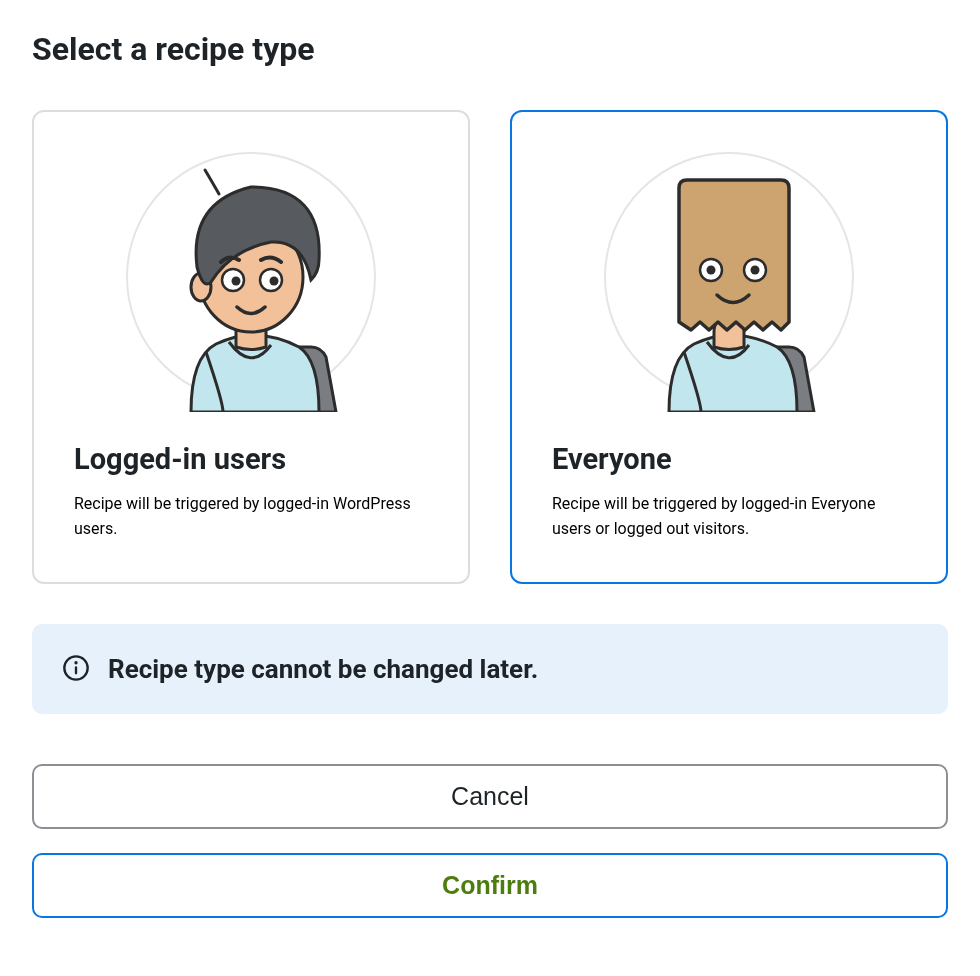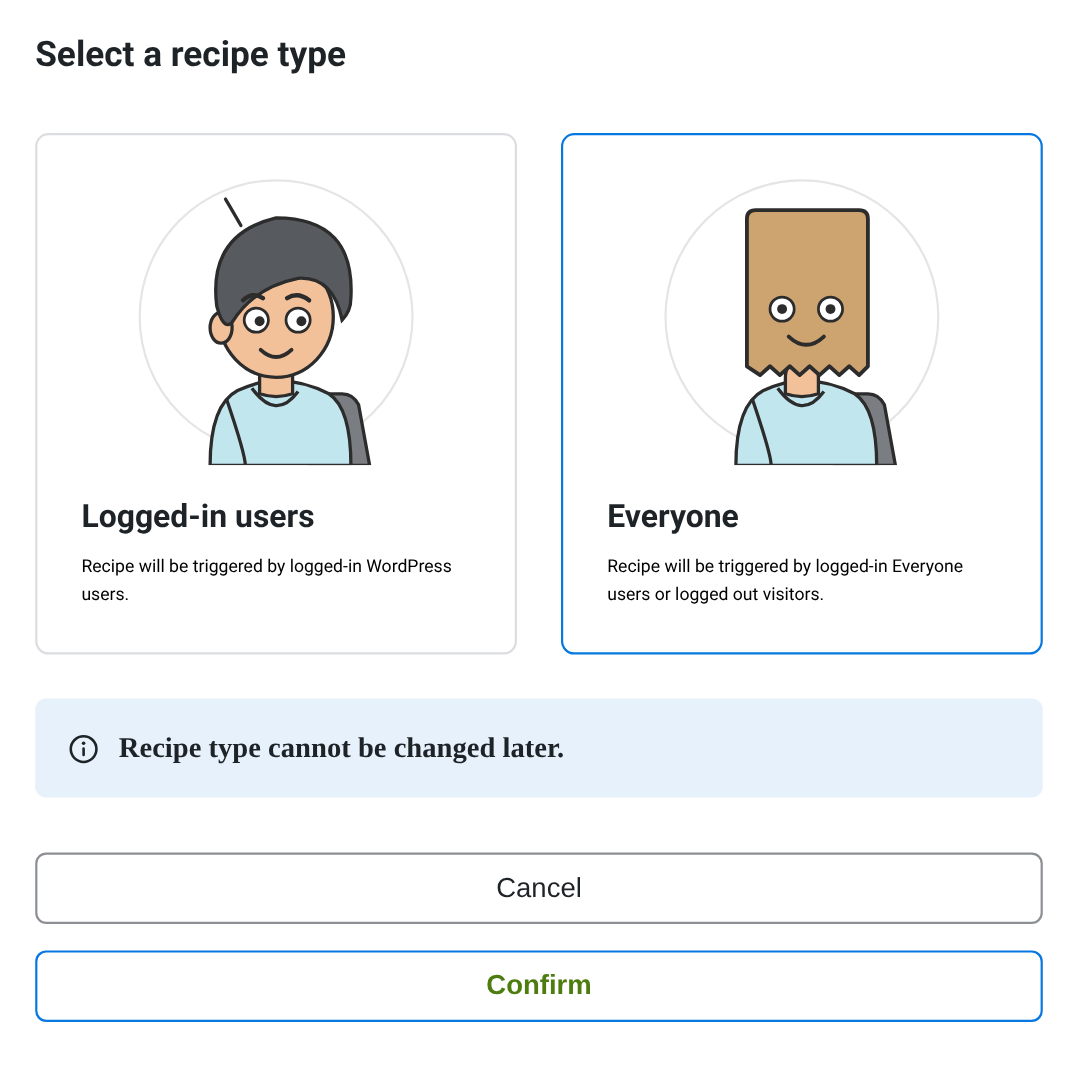--- a/index.html
+++ b/index.html
@@ -6,21 +6,21 @@
     body {
       font-family: -apple-system, BlinkMacSystemFont, "Segoe UI", Roboto, Helvetica, Arial, sans-serif;
       background: #fff;
       width: 980px;
       padding: 30px 32px 20px 32px;
       color: #1d2327;
     }
     .page-title {
       font-size: 32px;
       font-weight: 700;
-      margin-bottom: 41px;
+      margin-bottom: 30px;
       color: #1d2327;
     }
     .cards {
       display: flex;
       gap: 40px;
       margin-bottom: 40px;
     }
     .card {
       flex: 1;
       border: 2px solid #dcdde1;
@@ -61,24 +61,23 @@
     .card-desc {
       font-size: 16px;
       line-height: 1.55;
       color: #000000;
     }
     .notice {
       background: #e7f1fb;
       border-radius: 10px;
       padding: 30px 30px;
       display: flex;
-      align-items: flex-end;
+      align-items: flex-start;
       gap: 18px;
       margin-bottom: 50px;
-      font-family: Liberation Serif, serif;
     }
     .notice-text {
       font-size: 26px;
       font-weight: 700;
       color: #1d2327;
     }
     .actions {
       display: flex;
       justify-content: flex-end;
       gap: 24px;

